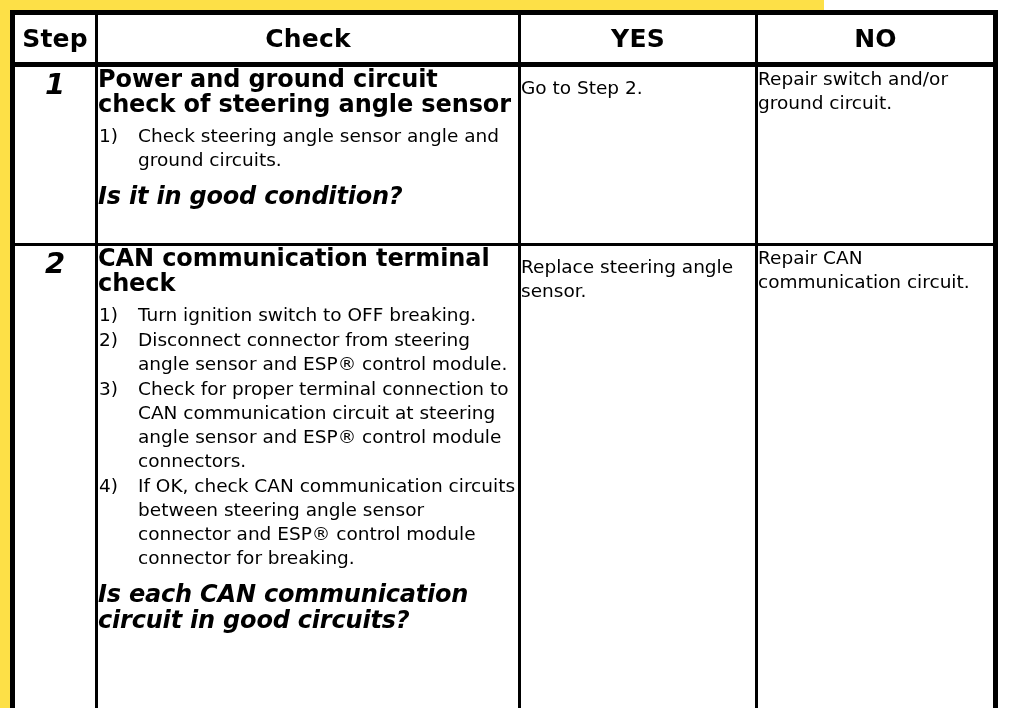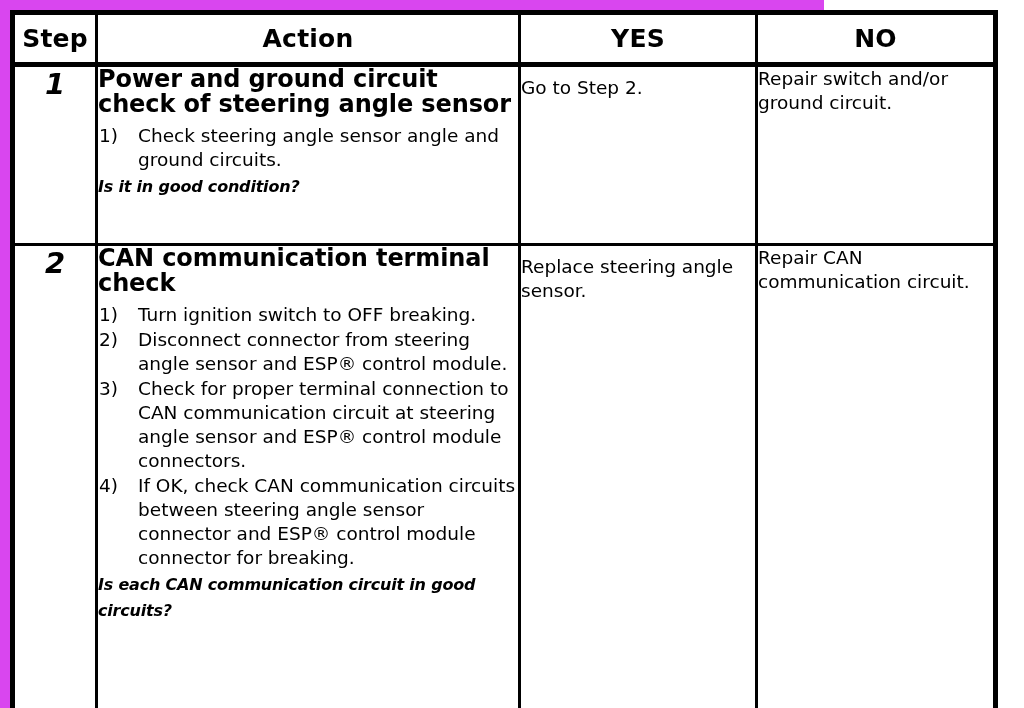--- a/index.html
+++ b/index.html
@@ -12,21 +12,21 @@
     height: 708px;
     font-family: "DejaVu Sans", sans-serif;
     color: #000000;
     overflow: hidden;
   }
 
   .page {
     position: relative;
     width: 824px;
     height: 708px;
-    background: #d946ef;
+    background: #fde047;
   }
 
   
   .diag-table {
     position: absolute;
     left: 10px;
     top: 10px;
     width: 988px;
     border-collapse: collapse;
     table-layout: fixed;
@@ -92,22 +92,22 @@
   }
   .act-list li .num {
     position: absolute;
     left: 1px;
     top: 0;
     width: 34px;
     font-size: 18.5px;
     line-height: 24px;
   }
   .act-question {
-    margin-top: 2px;
-    font-size: 16px;
+    margin-top: 11px;
+    font-size: 24px;
     font-weight: bold;
     font-style: italic;
     line-height: 26px;
     letter-spacing: -0.2px;
   }
 
   
   .result-cell {
     padding: 11px 8px 10px 10px;
     font-size: 18.5px;
@@ -128,21 +128,21 @@
     <colgroup>
       <col class="c-step">
       <col class="c-action">
       <col class="c-yes">
       <col class="c-no">
     </colgroup>
 
     <thead>
       <tr class="hdr-row">
         <th>Step</th>
-        <th>Action</th>
+        <th>Check</th>
         <th>YES</th>
         <th>NO</th>
       </tr>
     </thead>
 
     <tbody>
 
       <tr class="row-1">
         <td class="step-cell">1</td>
 

